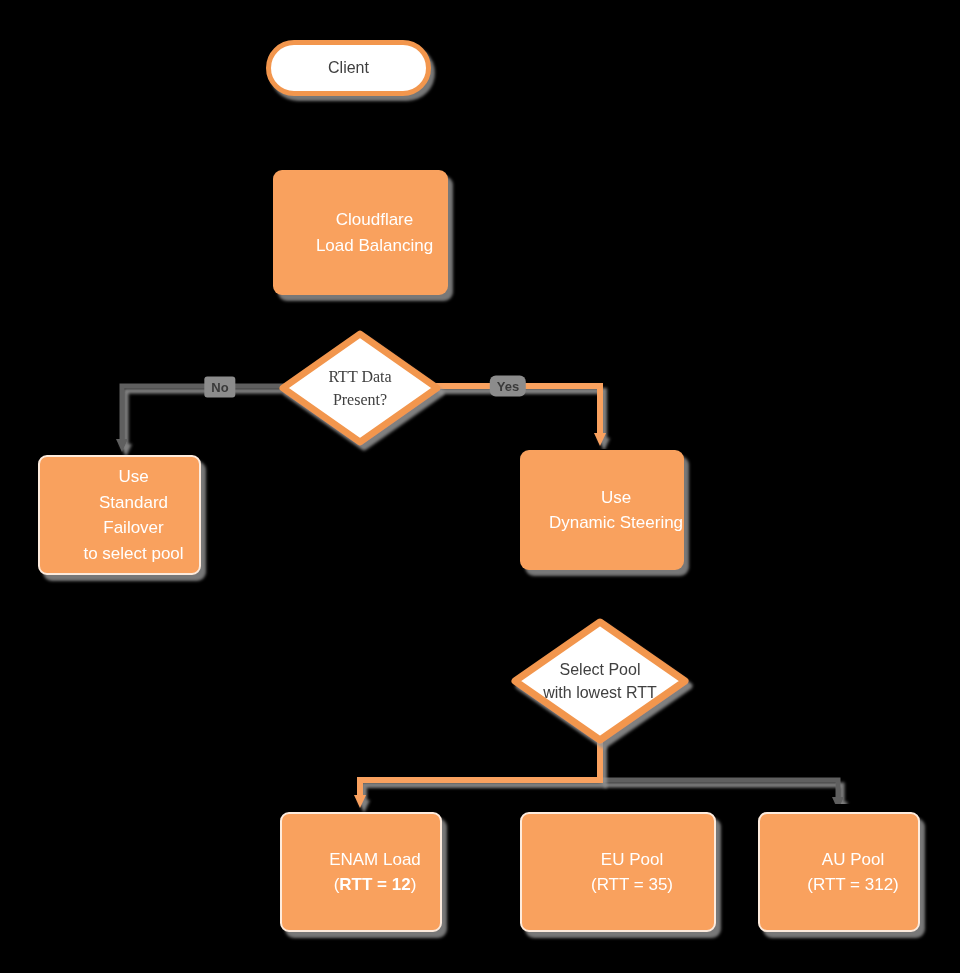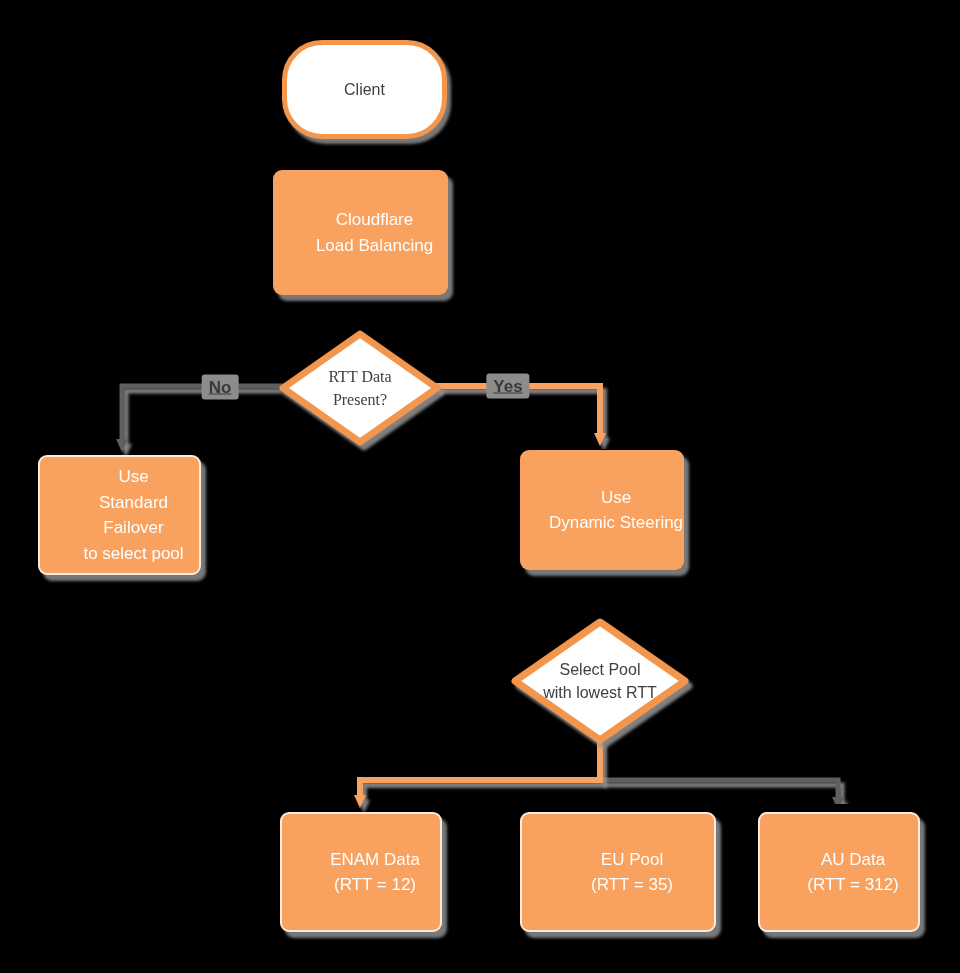--- a/index.html
+++ b/index.html
@@ -23,24 +23,24 @@
     box-shadow:5px 6px 3px rgba(150,150,150,0.8);
     padding-left:28px;
   }
   .obox.rim{border:2px solid #FDEBDD;}
   .dia-text{
     position:absolute;display:flex;align-items:center;justify-content:center;
     text-align:center;color:#404040;font-size:16px;line-height:1.45;background:transparent;
   }
   .edge-label{
     position:absolute;transform:translate(-50%,-50%);
-    background:#8C8C8C;color:#3A3A3A;font-size:17px;font-weight:bold;
-    padding:4px 7px;border-radius:3px;line-height:1;text-decoration:underline;
+    background:#8C8C8C;color:#3A3A3A;font-size:13px;font-weight:bold;
+    padding:4px 7px;border-radius:3px;line-height:1;
   }
-  .bold{font-weight:normal;}
+  .bold{font-weight:bold;}
 </style>
 </head>
 <body>
 
 <div class="canvas">
 
   <svg class="edges" viewBox="0 0 960 973">
     <defs>
       <filter id="sh" x="-30%" y="-30%" width="160%" height="160%">
         <feDropShadow dx="4" dy="5" stdDeviation="1.6" flood-color="#969696" flood-opacity="0.85"></feDropShadow>
@@ -60,67 +60,67 @@
     <path d="M360 119 V154" fill="none" stroke="#F9A15E" stroke-width="6" marker-end="url(#arrO)" filter="url(#sh)"></path>
     <path d="M360 297 V322" fill="none" stroke="#F9A15E" stroke-width="6" marker-end="url(#arrO)" filter="url(#sh)"></path>
     <path d="M434 386 H600 V434" fill="none" stroke="#F9A15E" stroke-width="6" marker-end="url(#arrO)" filter="url(#sh)"></path>
     <path d="M600 572 V608" fill="none" stroke="#F9A15E" stroke-width="6" marker-end="url(#arrO)" filter="url(#sh)"></path>
     <path d="M600 741 V780 H360 V796" fill="none" stroke="#F9A15E" stroke-width="6" marker-end="url(#arrO)" filter="url(#sh)"></path>
 
     <polygon points="283,388 360,334 437,388 360,442" fill="#FFFFFF" stroke="#F2964D" stroke-width="7" stroke-linejoin="round" filter="url(#sh)"></polygon>
     <polygon points="515,681 600,622 685,681 600,740" fill="#FFFFFF" stroke="#F2964D" stroke-width="7" stroke-linejoin="round" filter="url(#sh)"></polygon>
   </svg>
 
-  <div class="node stadium" style="left:282px;top:40px;width:165px;height:99px;">
+  <div class="node stadium" style="left:266px;top:40px;width:165px;height:56px;">
     <span class="lbl">Client</span>
   </div>
 
   <div class="node obox" style="left:273px;top:170px;width:175px;height:125px;">
     <span class="lbl">Cloudflare
 Load Balancing</span>
   </div>
 
   <div class="dia-text" style="left:288px;top:342px;width:144px;height:92px;font-family:Liberation Serif, serif;">
     <span class="lbl">RTT Data
 Present?</span>
   </div>
 
   <div class="edge-label" style="left:220px;top:387px;">No</div>
-  <div class="edge-label" style="left:508px;top:386px;">Yes</div>
+  <div class="edge-label" style="left:508px;top:386px;border-radius:6px;">Yes</div>
 
   <div class="node obox rim" style="left:38px;top:455px;width:163px;height:120px;">
     <span class="lbl">Use
 Standard Failover
 to select pool</span>
   </div>
 
   <div class="node obox" style="left:520px;top:450px;width:164px;height:120px;">
     <span class="lbl">Use
 Dynamic Steering</span>
   </div>
 
   <div class="dia-text" style="left:520px;top:635px;width:160px;height:92px;">
     <span class="lbl">Select Pool
 with lowest RTT</span>
   </div>
 
   <div class="node obox rim" style="left:280px;top:812px;width:162px;height:120px;">
     <div>
-      <div>ENAM Data</div>
+      <div>ENAM Load</div>
       <div><span>(</span><span class="bold">RTT = 12</span><span>)</span></div>
     </div>
   </div>
 
   <div class="node obox rim" style="left:520px;top:812px;width:196px;height:120px;">
     <div>
       <div>EU Pool</div>
       <div>(RTT = 35)</div>
     </div>
   </div>
 
   <div class="node obox rim" style="left:758px;top:812px;width:162px;height:120px;">
     <div>
-      <div>AU Data</div>
+      <div>AU Pool</div>
       <div>(RTT = 312)</div>
     </div>
   </div>
 
 </div>
 
 </body></html>

